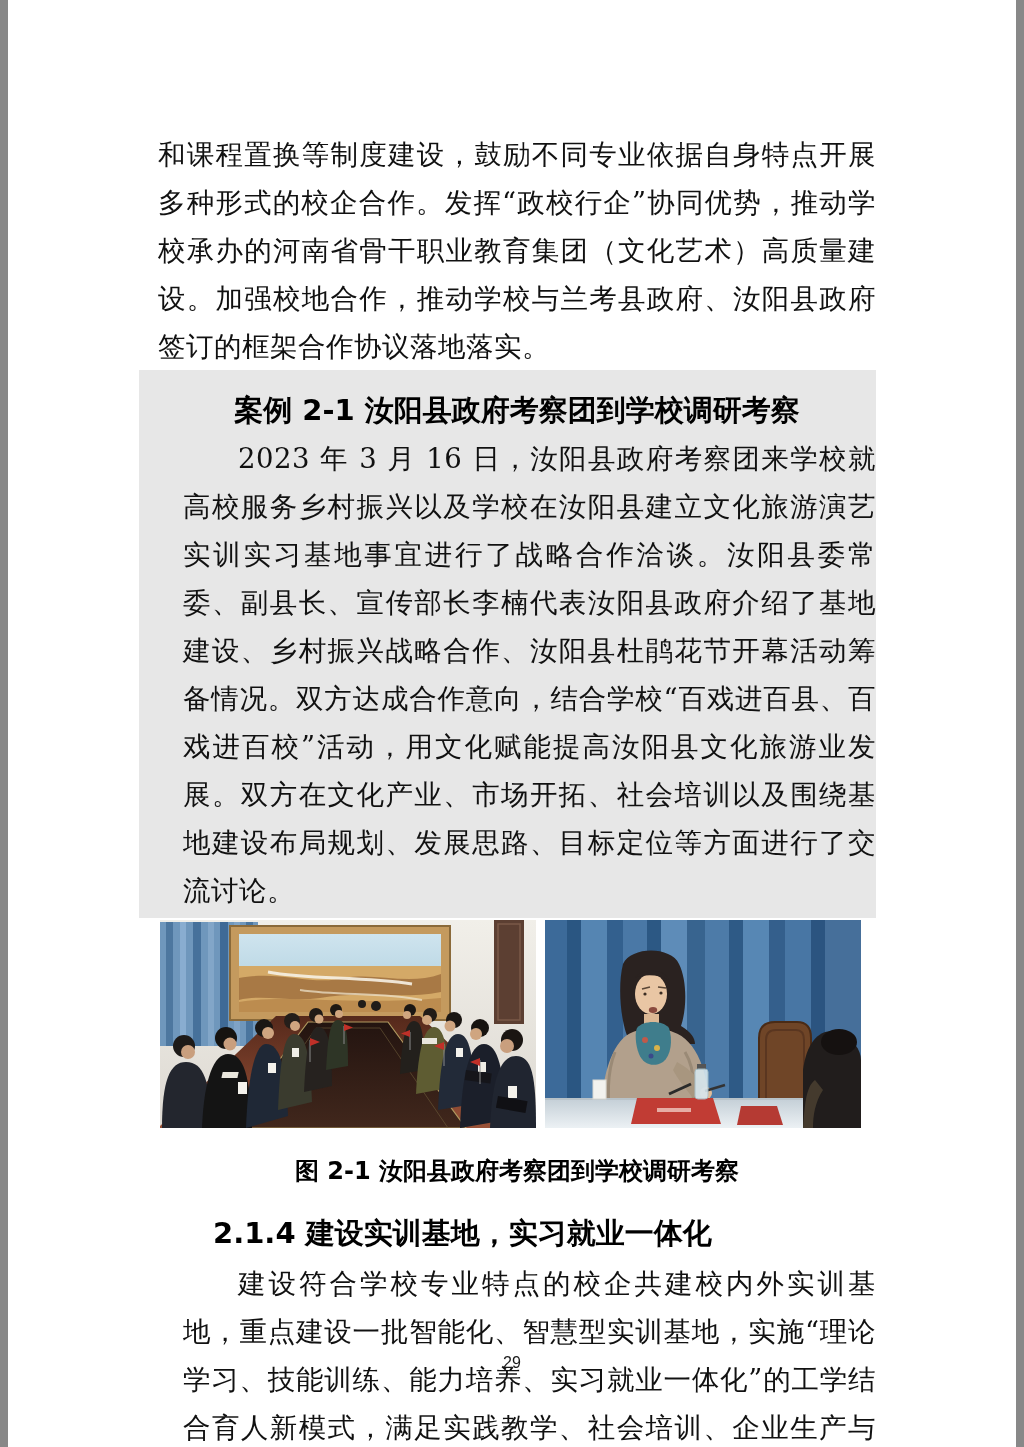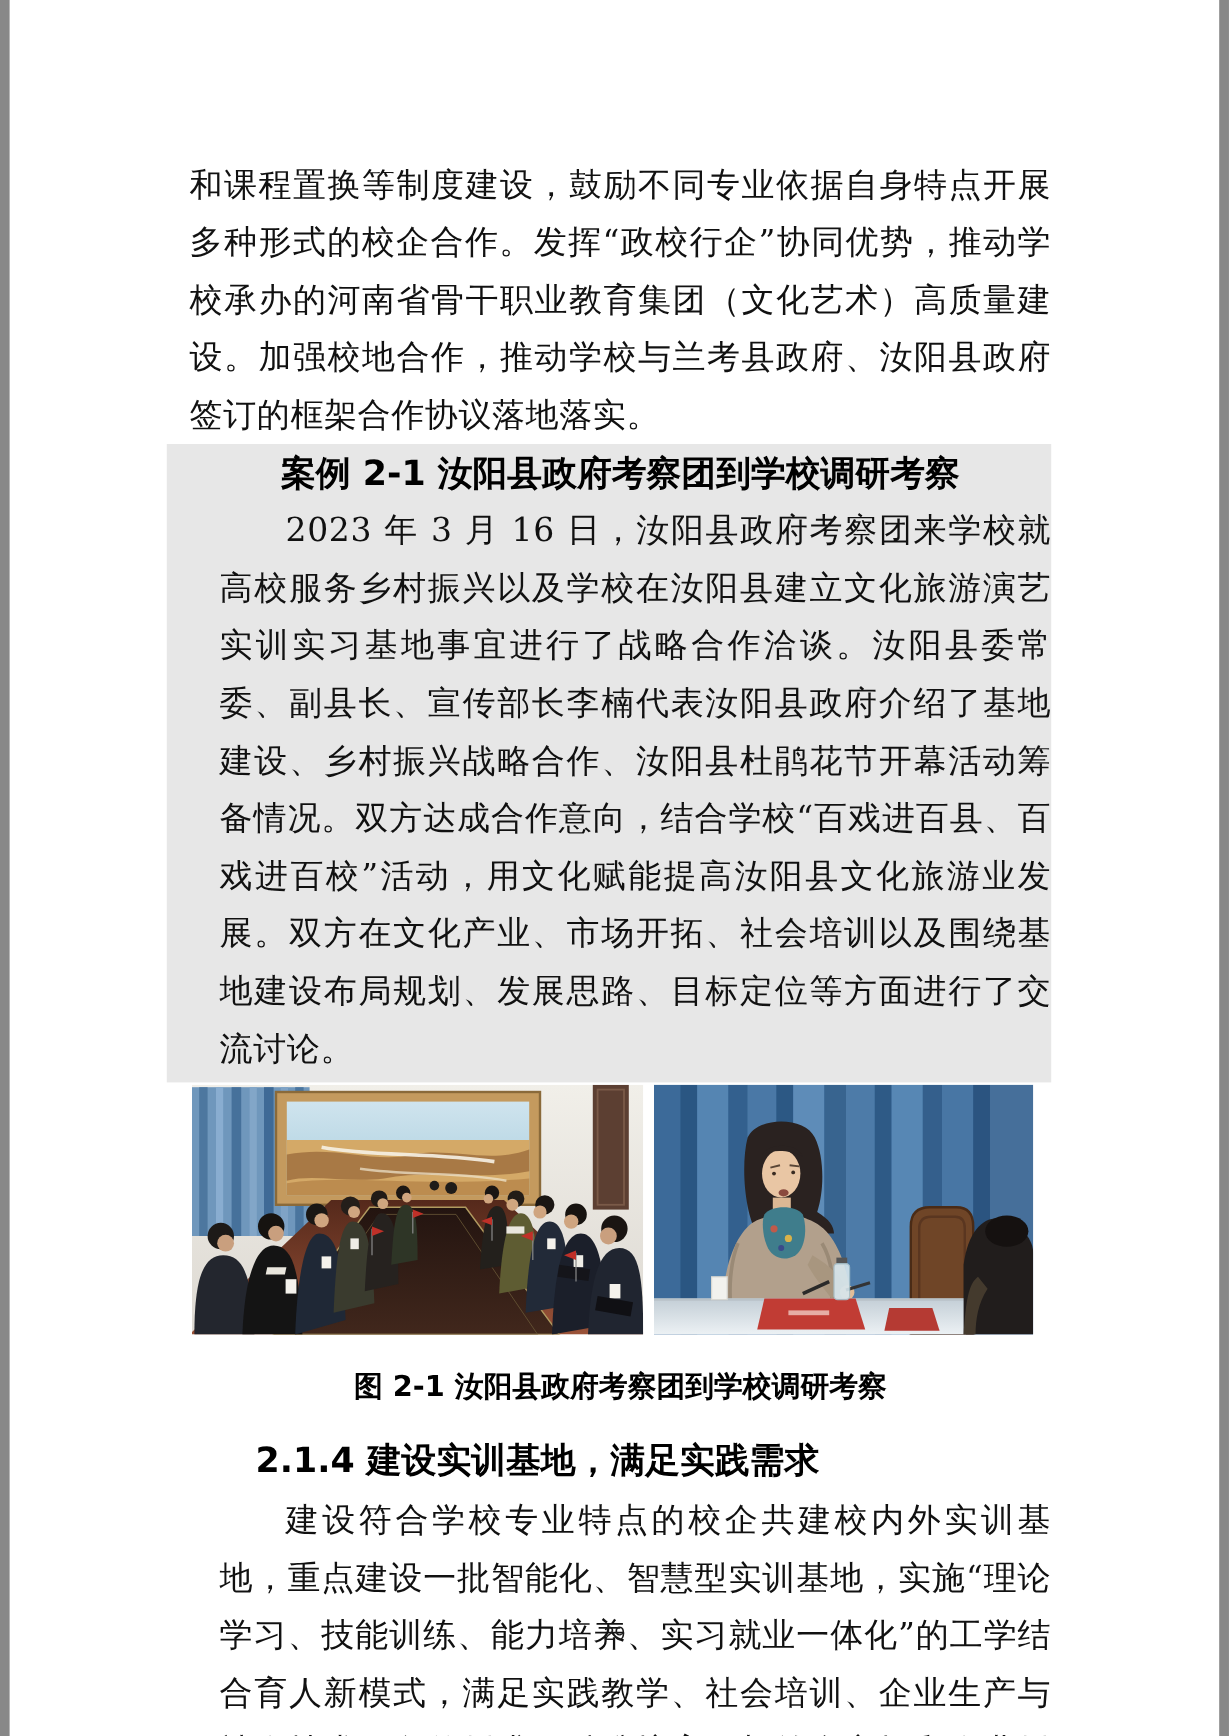--- a/index.html
+++ b/index.html
@@ -18,21 +18,21 @@
     font-size:27.5px;
     line-height:48px;
     text-align:justify;
     text-justify:inter-character;
     letter-spacing:0.5px;
   }
   .indent{text-indent:2em;margin-left:25px;}
   .case-box{
     margin-left:-19px;
     width:718px;
-    padding:0 0 4px 19px;
+    padding:16px 0 4px 19px;
     background:#e7e7e7;
     margin-top:0;
   }
   .case-title{
     font-family:"DejaVu Sans","Liberation Sans",sans-serif;
     font-weight:bold;
     font-size:29px;
     line-height:48px;
     text-align:center;
     color:#000;
@@ -274,20 +274,20 @@
         <g>
           <path d="M258,208 L258,150 C262,120 276,108 292,112 C308,118 316,130 316,140 L316,208 Z" fill="#211d1c"></path>
           <ellipse cx="294" cy="122" rx="18" ry="13" fill="#151110"></ellipse>
           <path d="M258,208 C260,180 262,166 270,160 L278,170 C270,182 268,196 268,208 Z" fill="#4a4030" opacity="0.85"></path>
         </g>
       </svg>
     </div>
 
     <div class="fig-caption">图 2-1 汝阳县政府考察团到学校调研考察</div>
 
-    <h3 class="section-heading">2.1.4 建设实训基地，满足实践需求</h3>
+    <h3 class="section-heading">2.1.4 建设实训基地，实习就业一体化</h3>
 
     <p class="body-text indent">建设符合学校专业特点的校企共建校内外实训基地，重点建设一批智能化、智慧型实训基地，实施“理论学习、技能训练、能力培养、实习就业一体化”的工学结合育人新模式，满足实践教学、社会培训、企业生产与社会技术服务的需求，精准培育更加符合市场和企业需求的专业人才，从而实现了学校、产业深度融合、联动发展。</p>
 
   </div>
 
   <div class="page-number">29</div>
 </div>
 
 </body></html>

